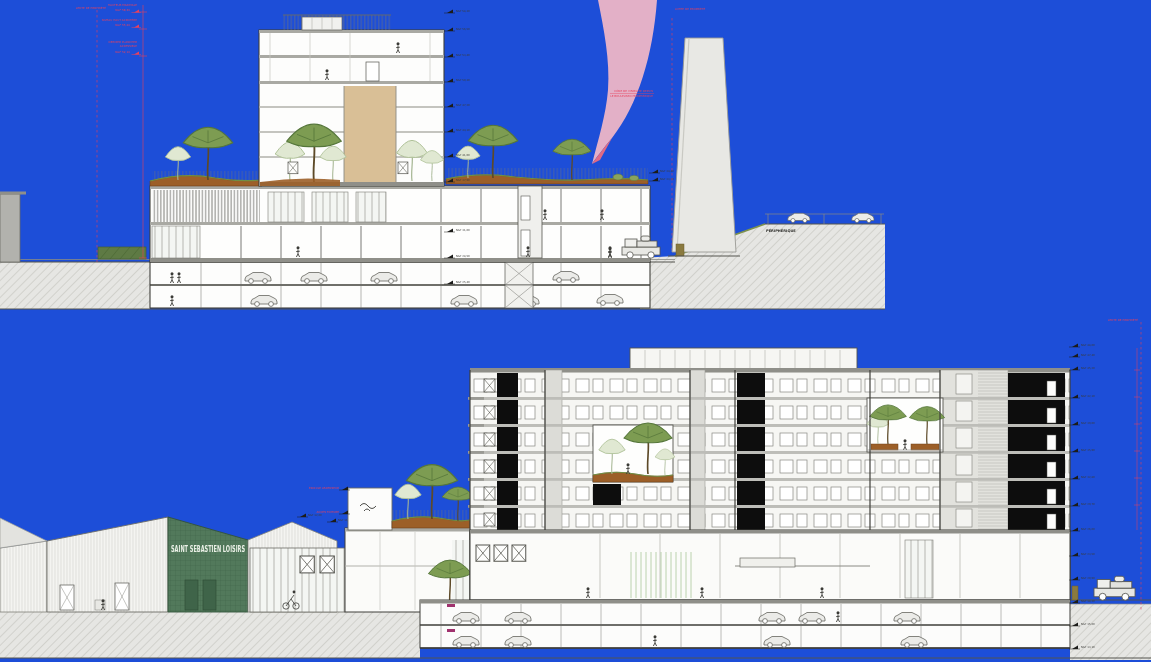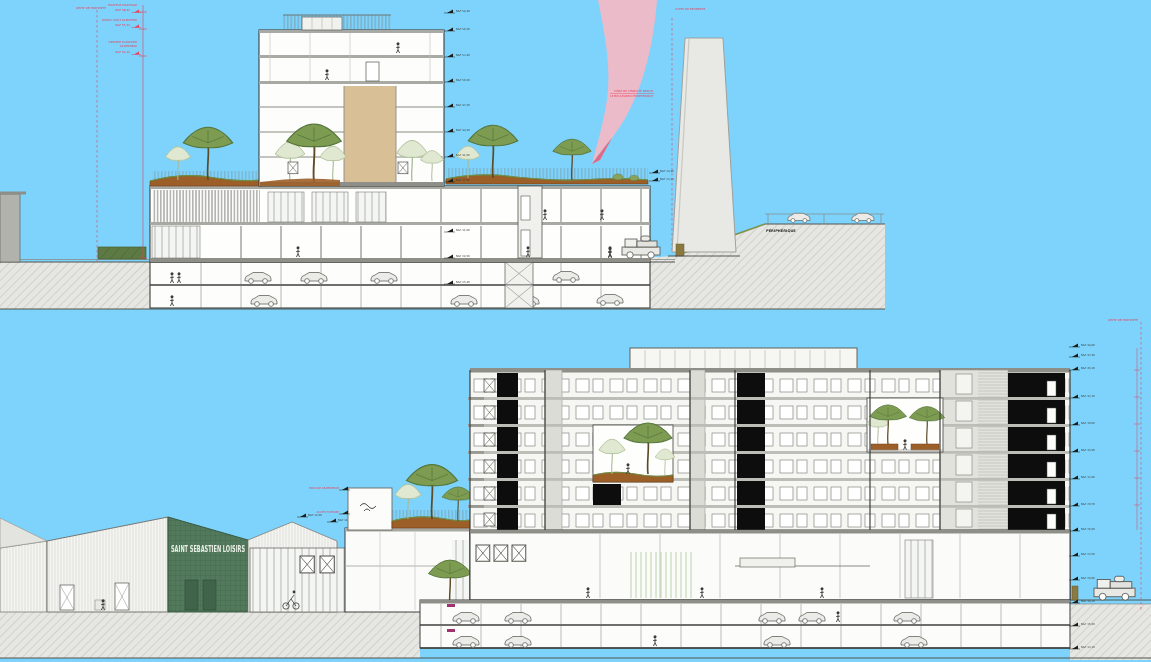--- a/index.html
+++ b/index.html
@@ -1,16 +1,16 @@
 <!DOCTYPE html>
 <html><head>
 <meta charset="utf-8">
 <style>
   html,body{margin:0;padding:0;background:#fff;}
-  #stage{position:relative;width:1151px;height:662px;background:#7dd3fc;overflow:hidden;
+  #stage{position:relative;width:1151px;height:662px;background:#1d4ed8;overflow:hidden;
          font-family:"DejaVu Sans","Liberation Sans",sans-serif;}
   svg{position:absolute;top:0;left:0;}
   svg text{font-family:"DejaVu Sans","Liberation Sans",sans-serif;}
   .lvl{font-size:2.6px;fill:#3c3c38;}
   .redtxt{font-size:2.8px;fill:#e8415c;}
 </style>
 </head>
 <body>
 
 <div id="stage">

